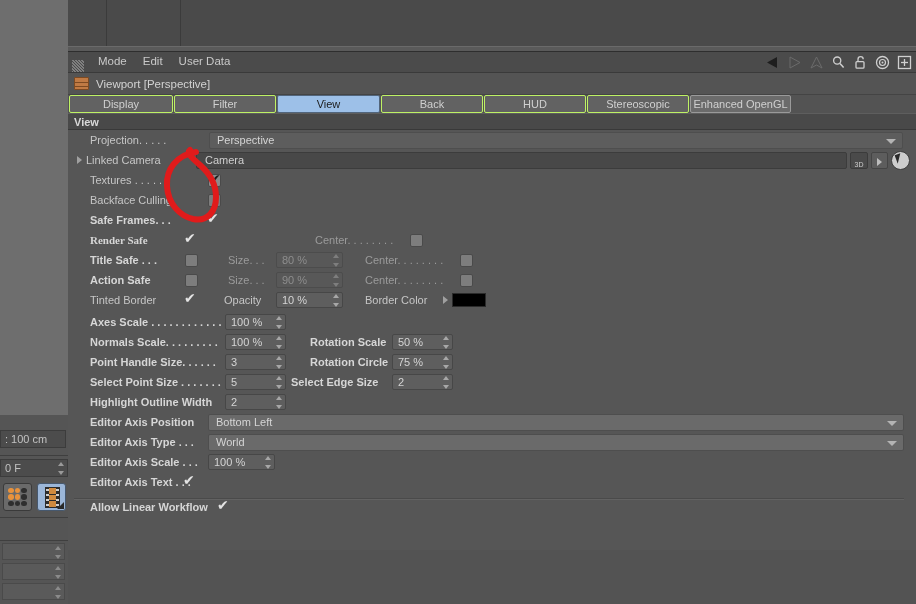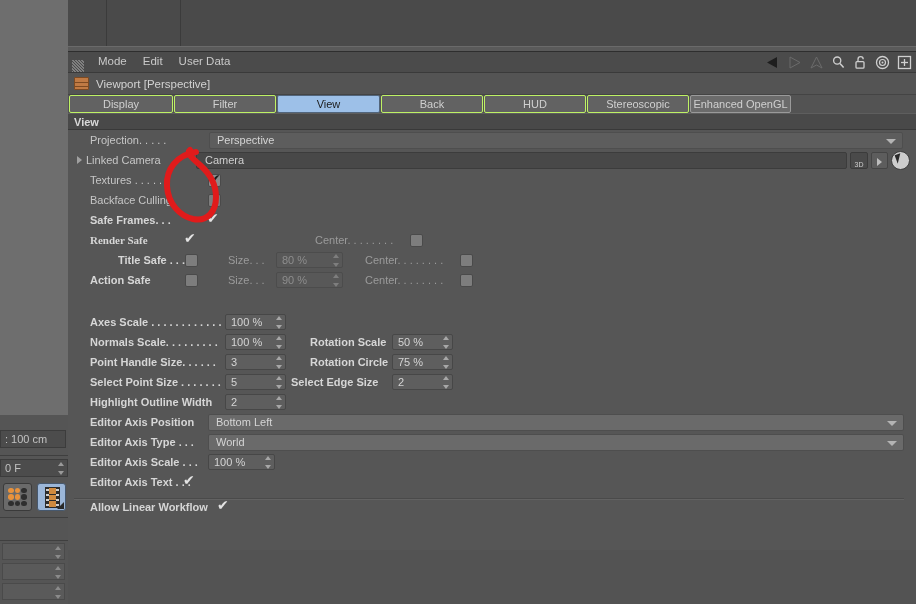--- a/index.html
+++ b/index.html
@@ -426,21 +426,21 @@
       </div>
 
       <div class="row" style="left:0; top:100px;">
         <span class="lbl bold" style="width:95px; margin-left:22px;font-family:Liberation Serif, serif;">Render Safe</span>
         <span class="cb naked on"></span>
         <span class="lbl dim" style="width:95px; margin-left:117px;">Center. . . . . . . .</span>
         <span class="cb off"></span>
       </div>
 
       <div class="row" style="left:0; top:120px;">
-        <span class="lbl bold" style="width:95px; margin-left:22px;text-align:right;">Title Safe . . .</span>
+        <span class="lbl bold" style="width:95px; margin-left:22px;">Title Safe . . .</span>
         <span class="cb off"></span>
         <span class="lbl dim" style="width:48px; margin-left:30px;">Size. . .</span>
         <div class="num dis" style="width:67px;">
           <span>80 %</span>
           <span class="sp">
               <i class="up"></i>
               <i class="dn"></i>
             </span>
         </div>
         <span class="lbl dim" style="width:95px; margin-left:22px;">Center. . . . . . . .</span>
@@ -455,20 +455,35 @@
           <span>90 %</span>
           <span class="sp">
               <i class="up"></i>
               <i class="dn"></i>
             </span>
         </div>
         <span class="lbl dim" style="width:95px; margin-left:22px;">Center. . . . . . . .</span>
         <span class="cb off"></span>
       </div>
 
+      <div class="row" style="left:0; top:160px;">
+        <span class="lbl" style="width:95px; margin-left:22px;">Tinted Border</span>
+        <span class="cb naked on"></span>
+        <span class="lbl" style="width:52px; margin-left:26px;">Opacity</span>
+        <div class="num" style="width:67px;">
+          <span>10 %</span>
+          <span class="sp">
+              <i class="up"></i>
+              <i class="dn"></i>
+            </span>
+        </div>
+        <span class="lbl" style="width:78px; margin-left:22px;">Border Color</span>
+        <span class="arrow-r"></span>
+        <span class="swatch" style="background: rgb(0, 0, 0);"></span>
+      </div>
 
       <div class="row" style="left:0; top:182px;">
         <span class="lbl bold" style="width:135px; margin-left:22px;">Axes Scale . . . . . . . . . . . .</span>
         <div class="num" style="width:61px;">
           <span>100 %</span>
           <span class="sp">
               <i class="up"></i>
               <i class="dn"></i>
             </span>
         </div>

